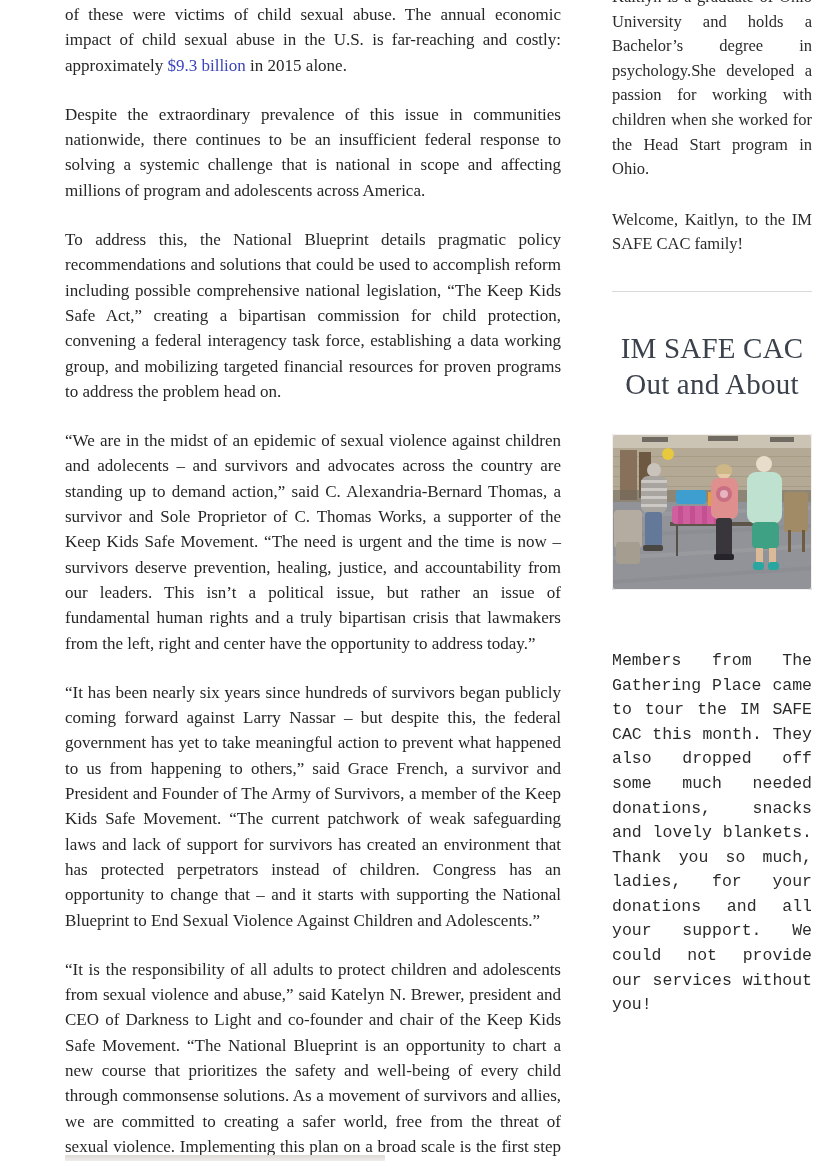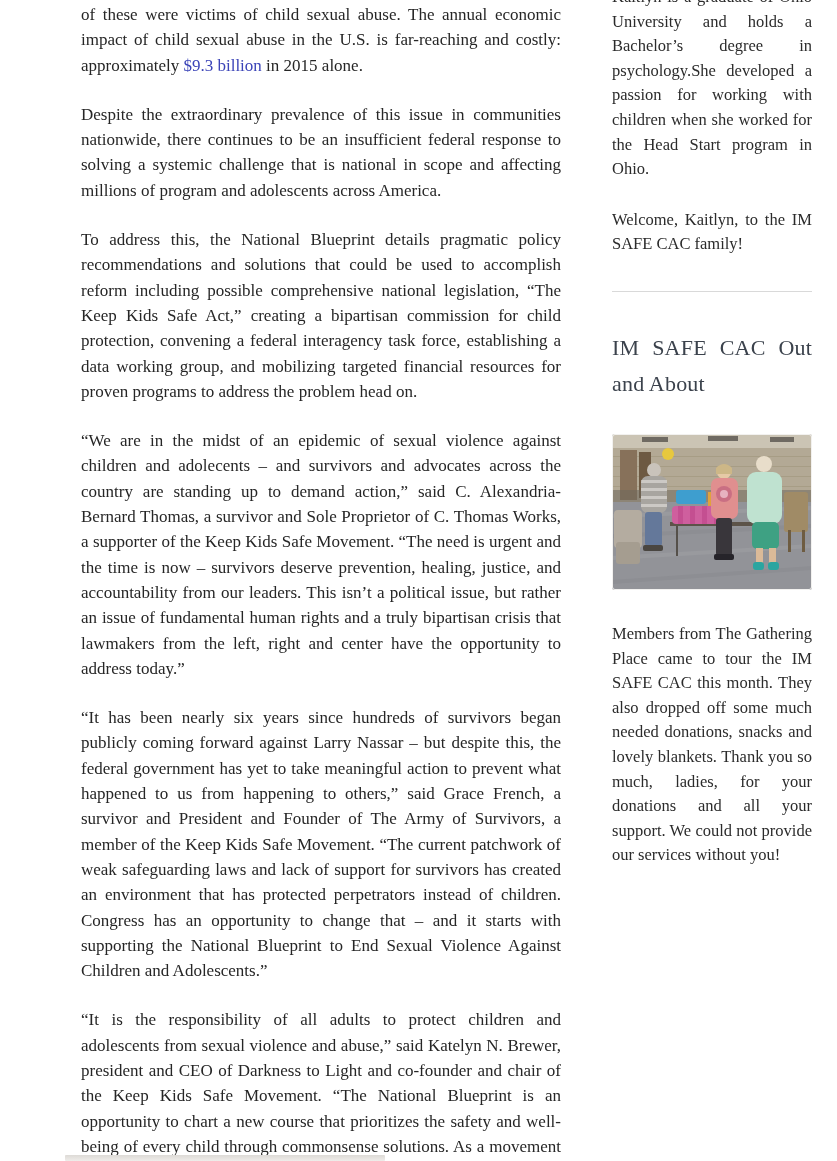--- a/index.html
+++ b/index.html
@@ -6,21 +6,21 @@
   html,body { width:837px; height:1161px; background:#ffffff; overflow:hidden; }
   body { font-family:"Liberation Serif","DejaVu Serif",serif; color:#262626; }
 
   .page { position:relative; width:837px; height:1161px; background:#ffffff; }
 
   
   .main-col {
     position:absolute; left:65px; top:2px; width:496px;
     font-size:17px; line-height:25.3px; text-align:justify;
   }
-  .main-col p { margin:0 0 24px 16px; }
+  .main-col p { margin:0 0 24px 0; }
   .main-col p:last-child { margin-bottom:0; }
   a.inline-link { color:#3b44b8; text-decoration:none; cursor:pointer; }
 
   .next-image-peek {
     position:absolute; left:65px; top:1155px; width:320px; height:6px;
     background:linear-gradient(to bottom,#dddad6,#efedea); border-radius:1px;
   }
 
   
   .side-col {
@@ -30,33 +30,33 @@
   .side-inner { margin-top:-15px; }
   .side-col p.bio { margin:0 0 26px 0; }
   .side-col p.bio:nth-child(3) { margin-bottom:16px; }
 
   .side-divider {
     border:none; border-top:1px solid #d9d9d9; height:0;
     margin:34px 0 0 0;
   }
 
   .side-title {
-    margin-top:38px; 
-    font-size:22px; line-height:36px; font-weight:400;
+    margin-top:38px; text-align:center;
+    font-size:29px; line-height:36px; font-weight:400;
     color:#3b424c; letter-spacing:0.2px;
   }
 
   
   .photo {
     position:relative; margin-top:32px; width:200px; height:156px;
     border-radius:3px; overflow:hidden; background:#97989c;
   }
   .photo svg { display:block; }
 
-  .outreach { margin-top:32px; }
+  .outreach { margin-top:59px;font-family:Liberation Mono, monospace; }
 </style>
 </head>
 <body>
 
 <div class="page">
 
   <div class="main-col">
     <p><span>of these were victims of child sexual abuse. The annual economic impact of child sexual abuse in the U.S. is far-reaching and costly: approximately </span><a class="inline-link">$9.3 billion</a><span> in 2015 alone.</span></p>
 
     <p>Despite the extraordinary prevalence of this issue in communities nationwide, there continues to be an insufficient federal response to solving a systemic challenge that is national in scope and affecting millions of program and adolescents across America.</p>

